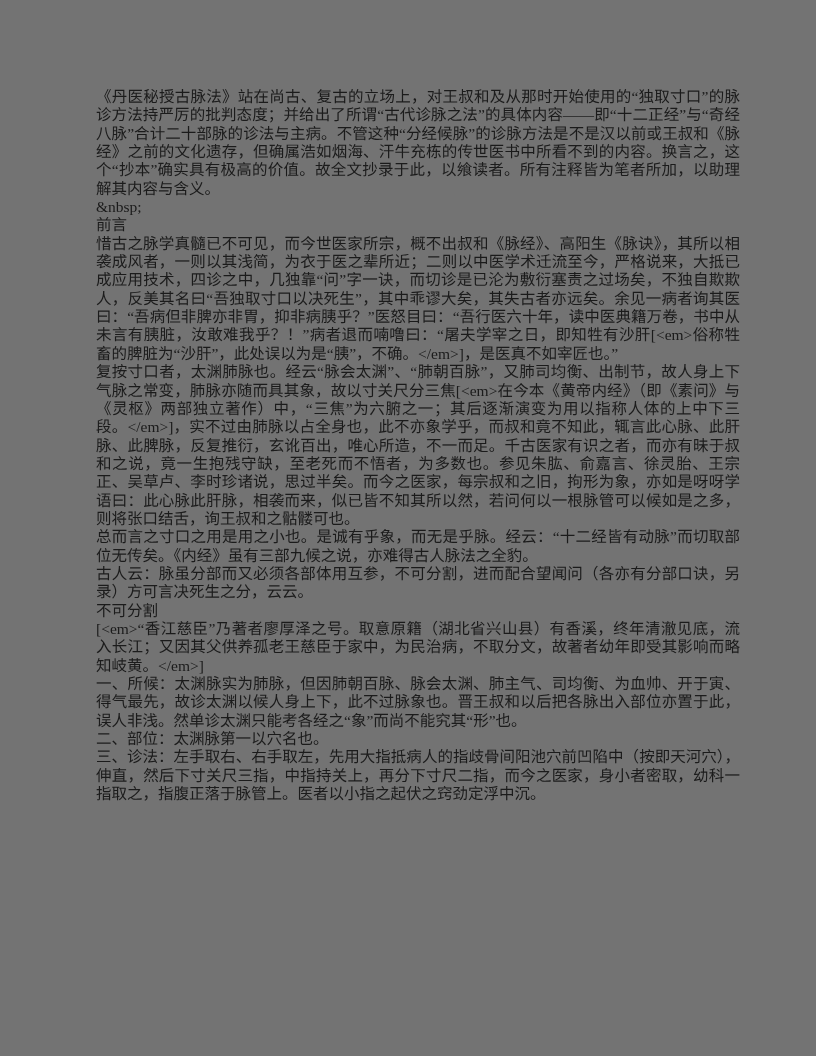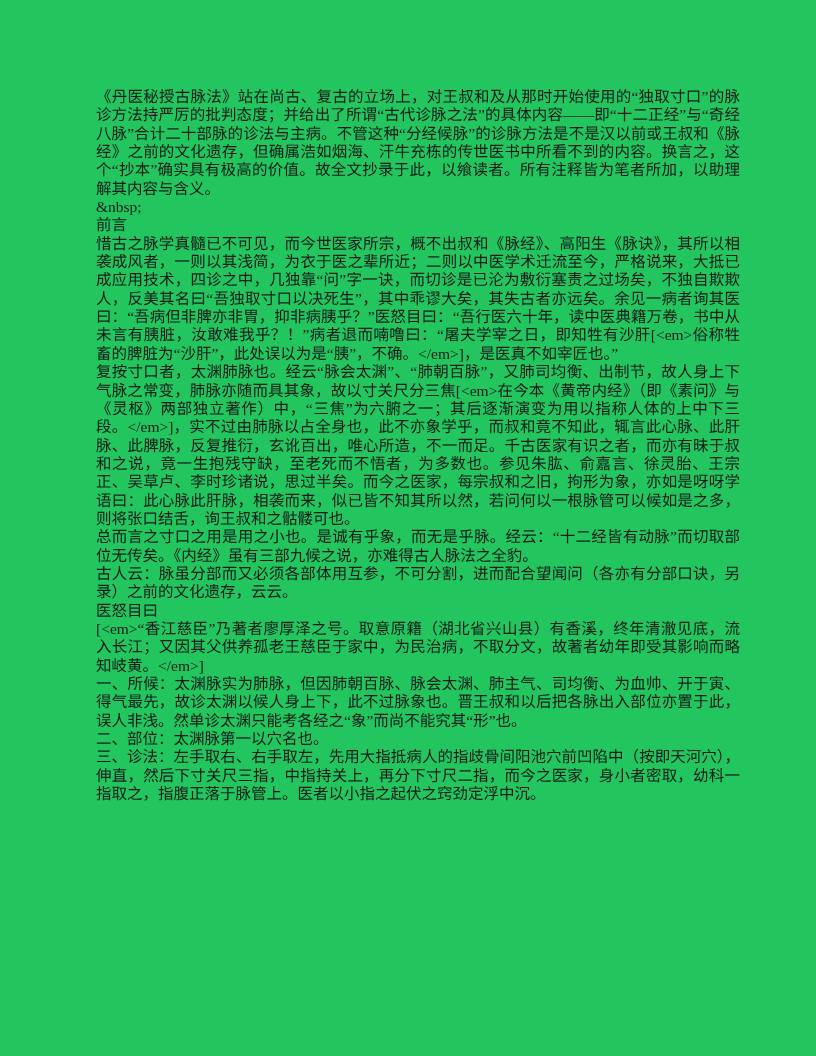--- a/index.html
+++ b/index.html
@@ -13,21 +13,21 @@
     position: relative;
     overflow: hidden;
     font-family: "Liberation Serif", "DejaVu Serif", serif;
   }
   .doc-page {
     position: absolute;
     left: 0;
     top: 0;
     width: 816px;
     height: 1056px;
-    background: #22c55e;
+    background: #737373;
   }
   .doc-content {
     position: absolute;
     left: 96px;
     top: 88px;
     width: 644px;
     color: #1b1b1b;
     font-size: 15.5px;
     line-height: 18.35px;
     text-align: justify;
@@ -43,20 +43,20 @@
 <body>
 
 <div class="doc-page">
   <div class="doc-content">
     <p>《丹医秘授古脉法》站在尚古、复古的立场上，对王叔和及从那时开始使用的“独取寸口”的脉诊方法持严厉的批判态度；并给出了所谓“古代诊脉之法”的具体内容——即“十二正经”与“奇经八脉”合计二十部脉的诊法与主病。不管这种“分经候脉”的诊脉方法是不是汉以前或王叔和《脉经》之前的文化遗存，但确属浩如烟海、汗牛充栋的传世医书中所看不到的内容。换言之，这个“抄本”确实具有极高的价值。故全文抄录于此，以飨读者。所有注释皆为笔者所加，以助理解其内容与含义。</p>
     <p>&amp;nbsp;</p>
     <p>前言</p>
     <p>惜古之脉学真髓已不可见，而今世医家所宗，概不出叔和《脉经》、高阳生《脉诀》，其所以相袭成风者，一则以其浅简，为衣于医之辈所近；二则以中医学术迁流至今，严格说来，大抵已成应用技术，四诊之中，几独靠“问”字一诀，而切诊是已沦为敷衍塞责之过场矣，不独自欺欺人，反美其名曰“吾独取寸口以决死生”，其中乖谬大矣，其失古者亦远矣。余见一病者询其医曰：“吾病但非脾亦非胃，抑非病胰乎？”医怒目曰：“吾行医六十年，读中医典籍万卷，书中从未言有胰脏，汝敢难我乎？！”病者退而喃噜曰：“屠夫学宰之日，即知牲有沙肝[&lt;em&gt;俗称牲畜的脾脏为“沙肝”，此处误以为是“胰”，不确。&lt;/em&gt;]，是医真不如宰匠也。”</p>
     <p>复按寸口者，太渊肺脉也。经云“脉会太渊”、“肺朝百脉”，又肺司均衡、出制节，故人身上下气脉之常变，肺脉亦随而具其象，故以寸关尺分三焦[&lt;em&gt;在今本《黄帝内经》（即《素问》与《灵枢》两部独立著作）中，“三焦”为六腑之一；其后逐渐演变为用以指称人体的上中下三段。&lt;/em&gt;]，实不过由肺脉以占全身也，此不亦象学乎，而叔和竟不知此，辄言此心脉、此肝脉、此脾脉，反复推衍，玄讹百出，唯心所造，不一而足。千古医家有识之者，而亦有昧于叔和之说，竟一生抱残守缺，至老死而不悟者，为多数也。参见朱肱、俞嘉言、徐灵胎、王宗正、吴草卢、李时珍诸说，思过半矣。而今之医家，每宗叔和之旧，拘形为象，亦如是呀呀学语曰：此心脉此肝脉，相袭而来，似已皆不知其所以然，若问何以一根脉管可以候如是之多，则将张口结舌，询王叔和之骷髅可也。</p>
     <p>总而言之寸口之用是用之小也。是诚有乎象，而无是乎脉。经云：“十二经皆有动脉”而切取部位无传矣。《内经》虽有三部九候之说，亦难得古人脉法之全豹。</p>
-    <p>古人云：脉虽分部而又必须各部体用互参，不可分割，进而配合望闻问（各亦有分部口诀，另录）之前的文化遗存，云云。</p>
-    <p>医怒目曰</p>
+    <p>古人云：脉虽分部而又必须各部体用互参，不可分割，进而配合望闻问（各亦有分部口诀，另录）方可言决死生之分，云云。</p>
+    <p>不可分割</p>
     <p>[&lt;em&gt;“香江慈臣”乃著者廖厚泽之号。取意原籍（湖北省兴山县）有香溪，终年清澈见底，流入长江；又因其父供养孤老王慈臣于家中，为民治病，不取分文，故著者幼年即受其影响而略知岐黄。&lt;/em&gt;]</p>
     <p>一、所候：太渊脉实为肺脉，但因肺朝百脉、脉会太渊、肺主气、司均衡、为血帅、开于寅、得气最先，故诊太渊以候人身上下，此不过脉象也。晋王叔和以后把各脉出入部位亦置于此，误人非浅。然单诊太渊只能考各经之“象”而尚不能究其“形”也。</p>
     <p>二、部位：太渊脉第一以穴名也。</p>
     <p>三、诊法：左手取右、右手取左，先用大指抵病人的指歧骨间阳池穴前凹陷中（按即天河穴），伸直，然后下寸关尺三指，中指持关上，再分下寸尺二指，而今之医家，身小者密取，幼科一指取之，指腹正落于脉管上。医者以小指之起伏之窍劲定浮中沉。</p>
   </div>
 </div>
 
 </body></html>

